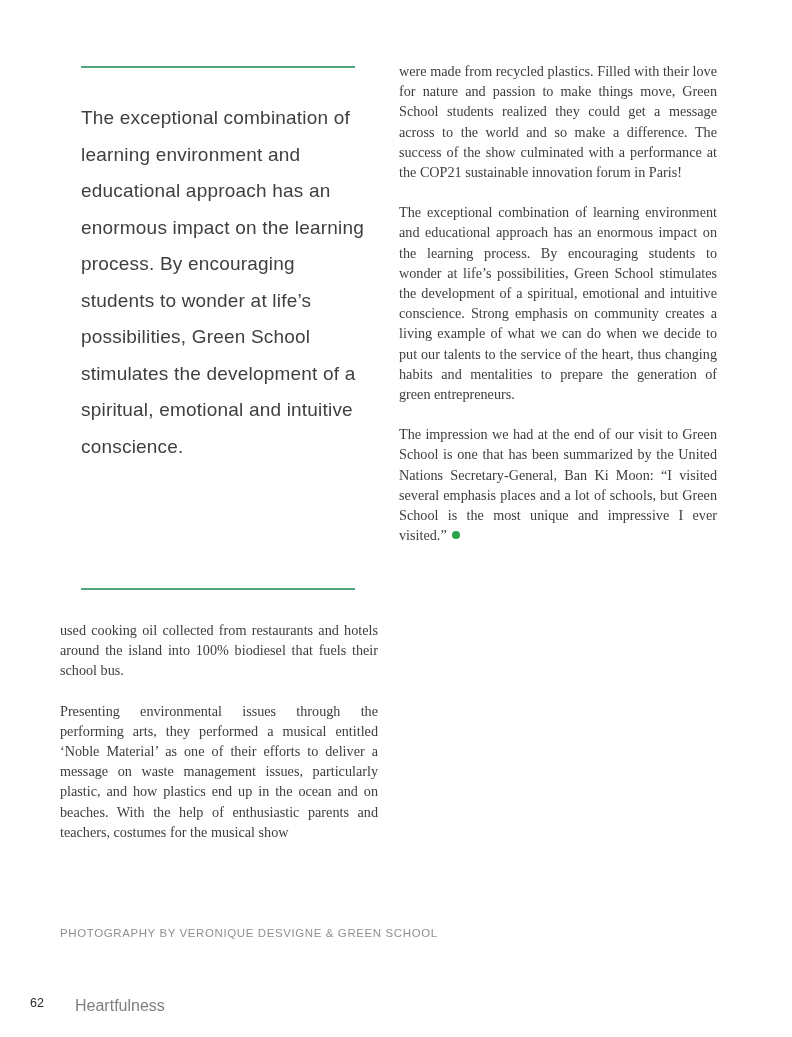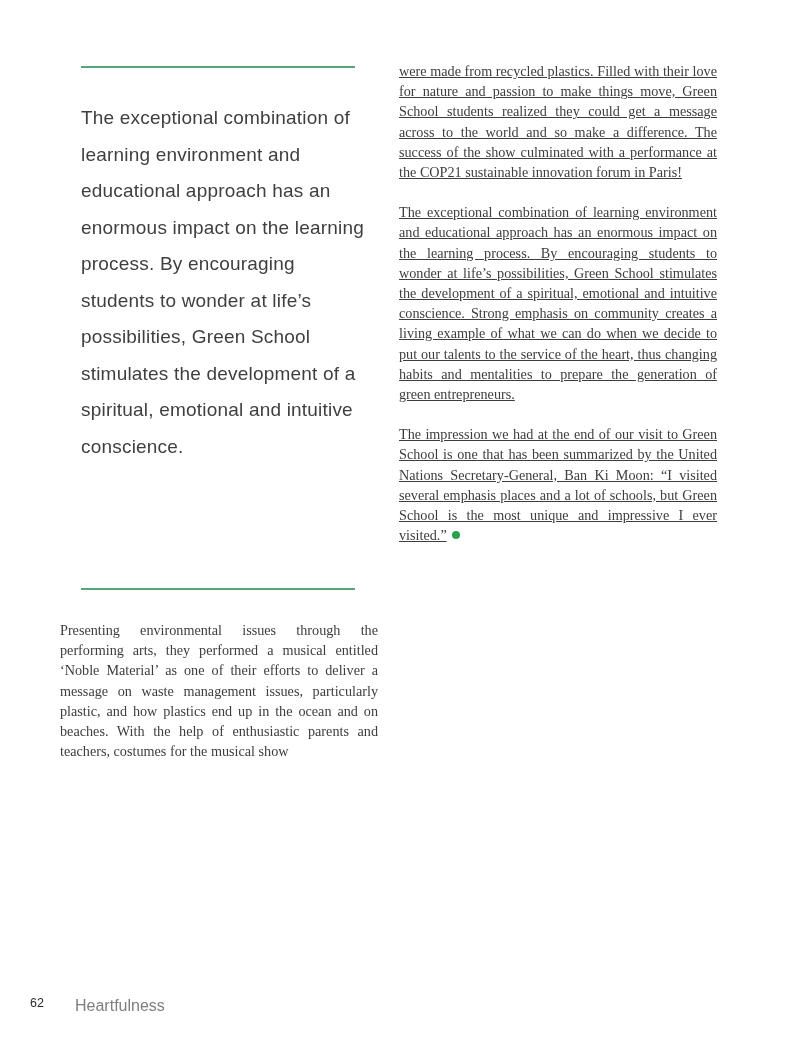--- a/index.html
+++ b/index.html
@@ -41,21 +41,21 @@
     position: absolute;
     width: 318px;
     font-family: "Liberation Serif", "DejaVu Serif", serif;
     font-size: 14.2px;
     line-height: 20.2px;
     text-align: justify;
     color: #3d3d3d;
   }
   .column p { margin: 0 0 20px 0; }
   .col-left  { left: 60px;  top: 620px; }
-  .col-right { left: 399px; top: 61px; text-decoration: underline; }
+  .col-right { left: 399px; top: 61px; }
   .end-dot {
     display: inline-block;
     width: 8px;
     height: 8px;
     border-radius: 50%;
     background: var(--dot);
     margin-left: 5px;
     transform: translateY(-1px);
   }
   .credit {
@@ -96,21 +96,23 @@
 
   <div class="rule rule-bottom"></div>
 
   <div class="column col-right">
     <p>were made from recycled plastics. Filled with their love for nature and passion to make things move, Green School students realized they could get a message across to the world and so make a difference. The success of the show culminated with a performance at the COP21 sustainable innovation forum in Paris!</p>
     <p>The exceptional combination of learning environment and educational approach has an enormous impact on the learning process. By encouraging students to wonder at life’s possibilities, Green School stimulates the development of a spiritual, emotional and intuitive conscience. Strong emphasis on community creates a living example of what we can do when we decide to put our talents to the service of the heart, thus changing habits and mentalities to prepare the generation of green entrepreneurs.</p>
     <p><span>The impression we had at the end of our visit to Green School is one that has been summarized by the United Nations Secretary-General, Ban Ki Moon: “I visited several emphasis places and a lot of schools, but Green School is the most unique and impressive I ever visited.”</span><span class="end-dot"></span></p>
   </div>
 
   <div class="column col-left">
+    <p>used cooking oil collected from restaurants and hotels around the island into 100% biodiesel that fuels their school bus.</p>
     <p>Presenting environmental issues through the performing arts, they performed a musical entitled ‘Noble Material’ as one of their efforts to deliver a message on waste management issues, particularly plastic, and how plastics end up in the ocean and on beaches. With the help of enthusiastic parents and teachers, costumes for the musical show</p>
   </div>
 
+  <div class="credit">PHOTOGRAPHY BY VERONIQUE DESVIGNE &amp; GREEN SCHOOL</div>
 
   <span class="page-num">62</span>
 
   <span class="mag-name">Heartfulness</span>
 
 </div>
 
 </body></html>

